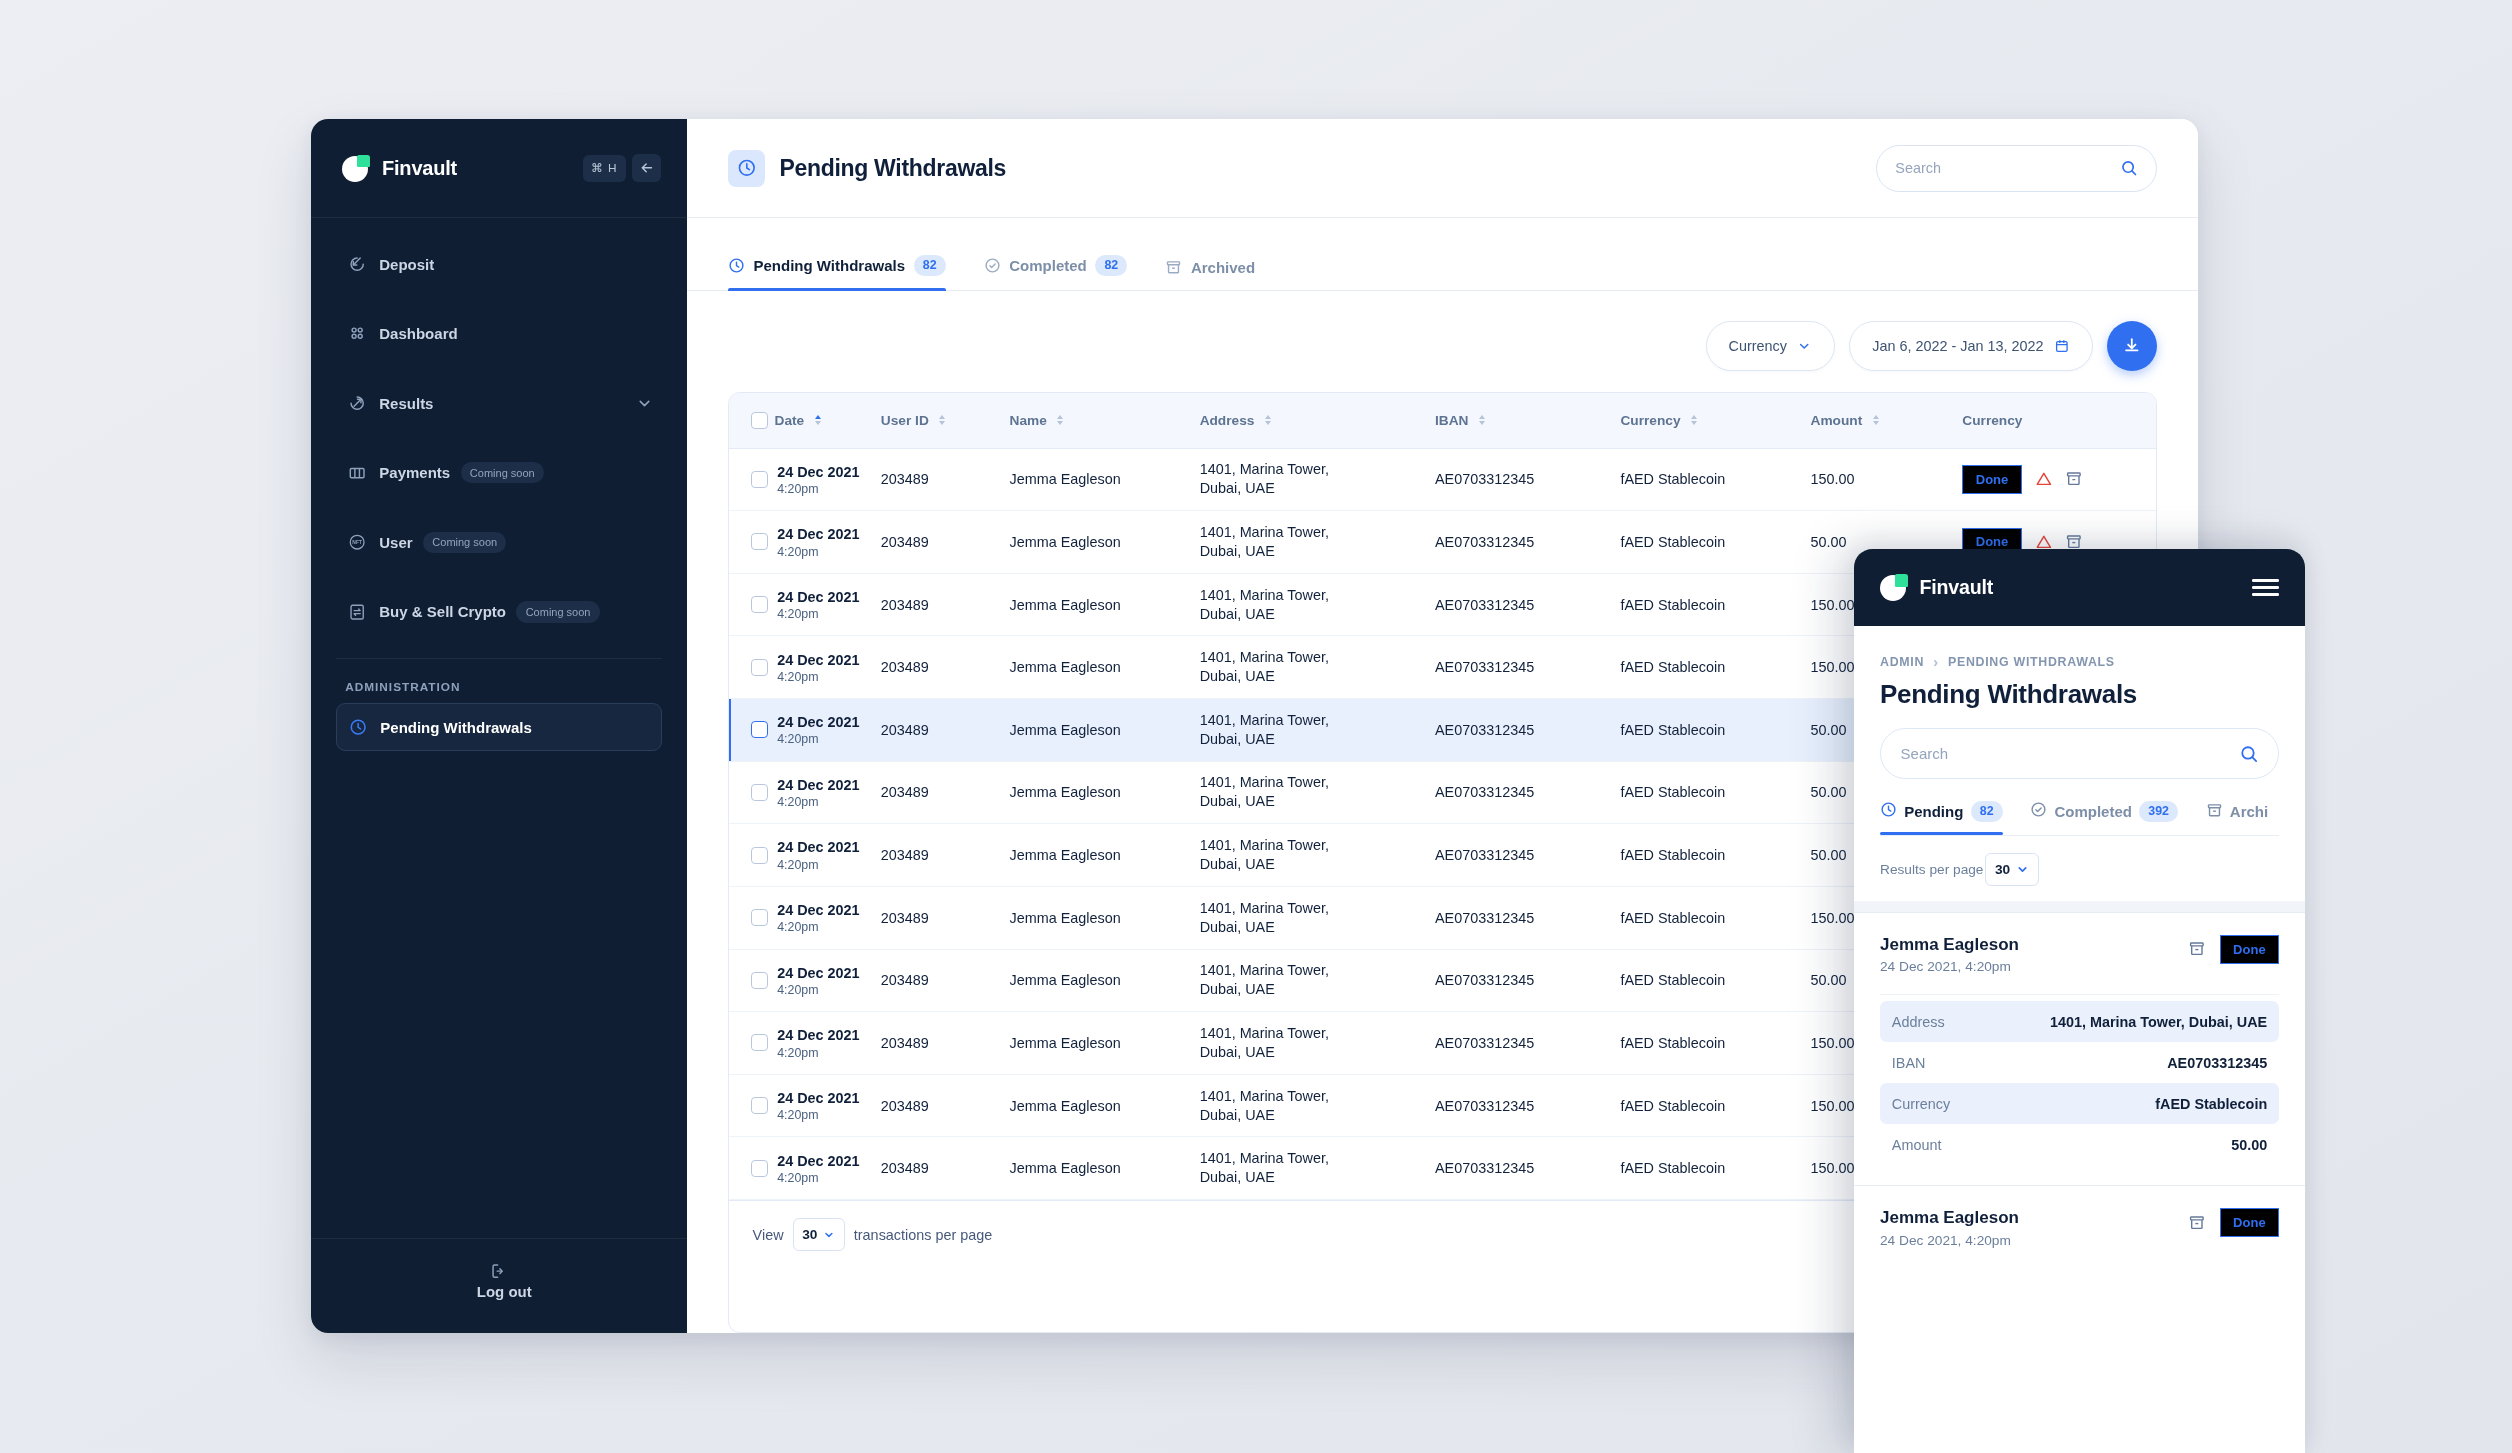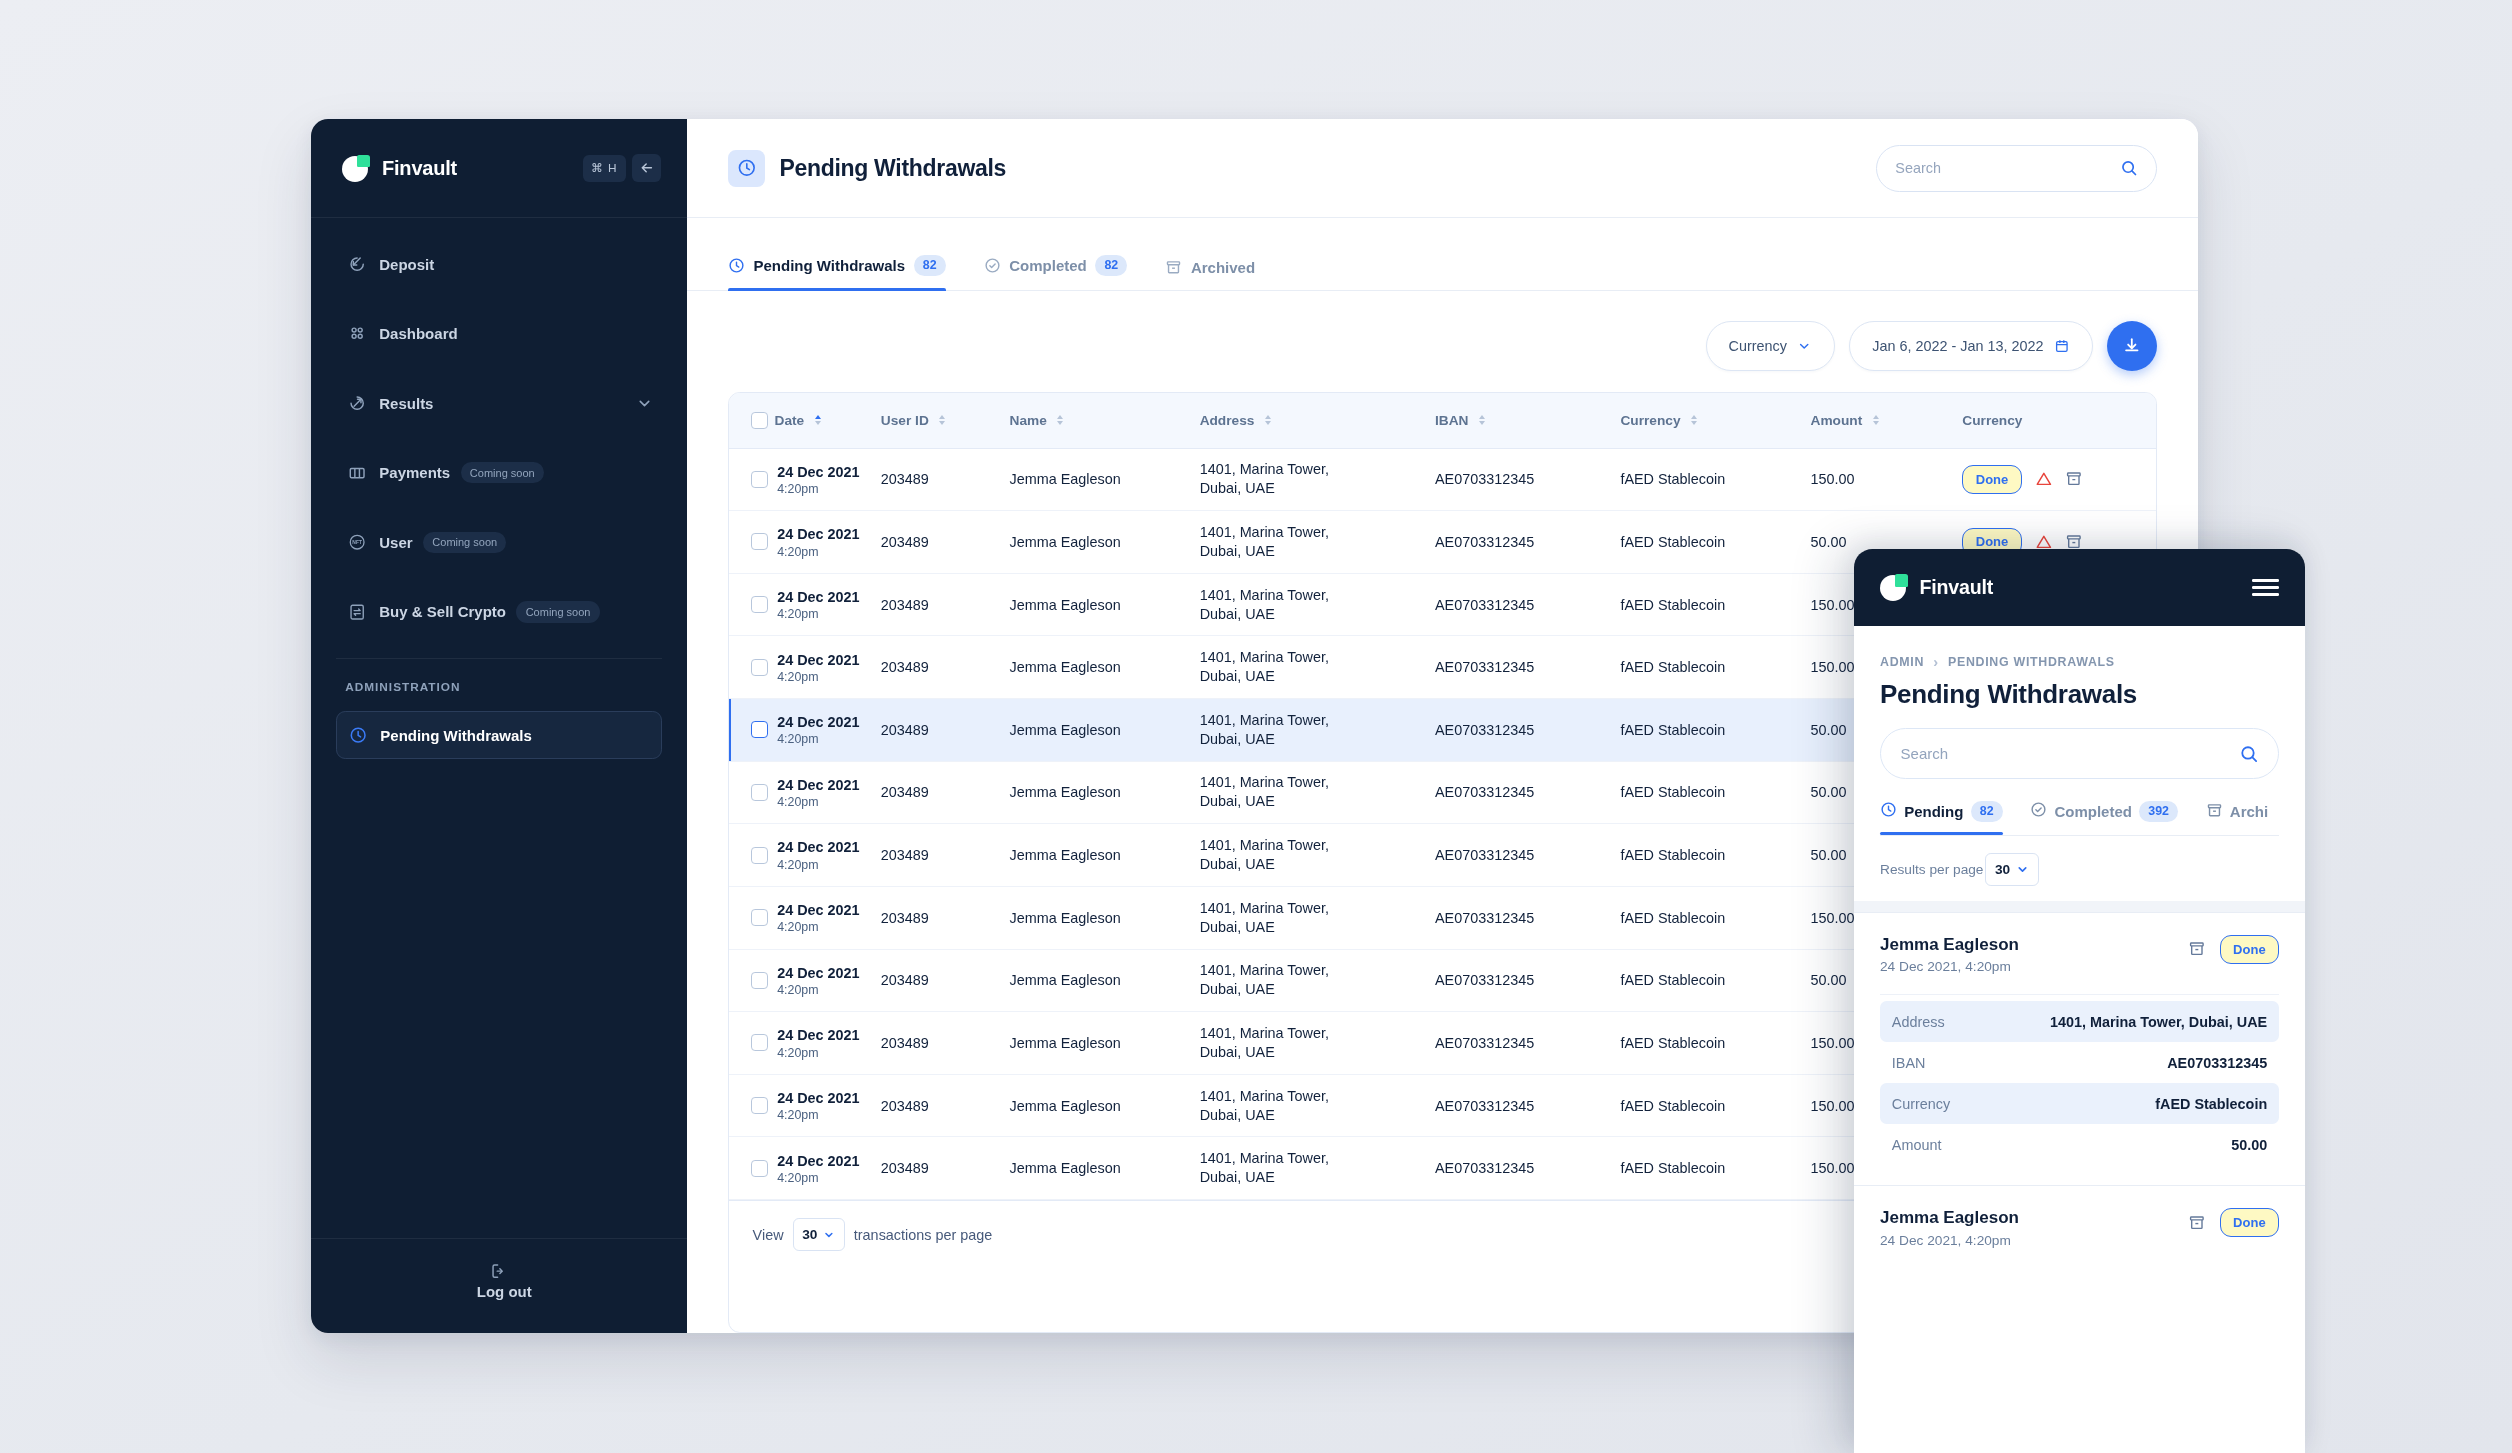--- a/index.html
+++ b/index.html
@@ -86,21 +86,21 @@
   .nav-item.active .ic { color: #3b7bf7; }
   .soon {
     margin-left: 10.5px; background: #1c2e48; color: #93a5bd;
     font-size: 11px; font-weight: 500;
     padding: 4.6px 9.2px; border-radius: 13px; white-space: nowrap;
   }
   .chev-r { margin-left: auto; color: #8fa2bb; display:flex; }
 
   .sb-section-title {
     color: #8fa2bb; font-size: 11.8px; font-weight: 600;
-    letter-spacing: 1px; padding: 0 9.2px; margin-bottom: 17px;
+    letter-spacing: 1px; padding: 0 9.2px; margin-bottom: 9px;
   }
   .sb-divider { height:0.7px; background: rgba(255,255,255,0.07); margin: 19.6px 0 22px 0; }
   .sb-foot {
     border-top: 0.7px solid rgba(255,255,255,0.07);
     padding: 19.6px 25px 26px 25px;
   }
   .sb-foot .nav-item { margin-bottom: 0; flex-direction: column; }
 
   
   .main { flex: 1; display: flex; flex-direction: column; background: #fff; min-width:0; }
@@ -203,22 +203,22 @@
     height: 61px;
   }
   tbody tr.sel td { background: #e8f0fd; }
   tbody tr.sel td:first-child { box-shadow: inset 2px 0 0 #2f6ff0; }
   .c-pad { padding-left: 22px; }
   .dt-main { font-weight: 700; font-size: 14.4px; color:#10203a; line-height:1.25; }
   .dt-sub { font-size: 12.4px; color: #4b6180; margin-top: 1.3px; }
   .addr { line-height: 1.32; }
   .acts { display: flex; align-items: center; gap: 13px; }
   .done-btn {
-    border: 0.7px solid #2f6ff0; color: #2f6ff0; border-radius: 11px;
-    font-size: 13px; font-weight: 600; padding: 5.9px 12.4px; background:#fef9c3;
+    border: 0.7px solid #2f6ff0; color: #2f6ff0; border-radius: 0;
+    font-size: 13px; font-weight: 600; padding: 5.9px 12.4px; background:#000000;
     white-space: nowrap;
   }
   .warn { color: #e8453c; display:flex; }
   .arch { color: #64799a; display:flex; }
 
   .tfoot {
     height: 68px; display: flex; align-items: center;
     padding: 0 23.6px; background: #fff; border-top: 0.7px solid #e3eaf6;
     font-size: 14.4px; color: #46597a; gap: 9.2px;
   }

